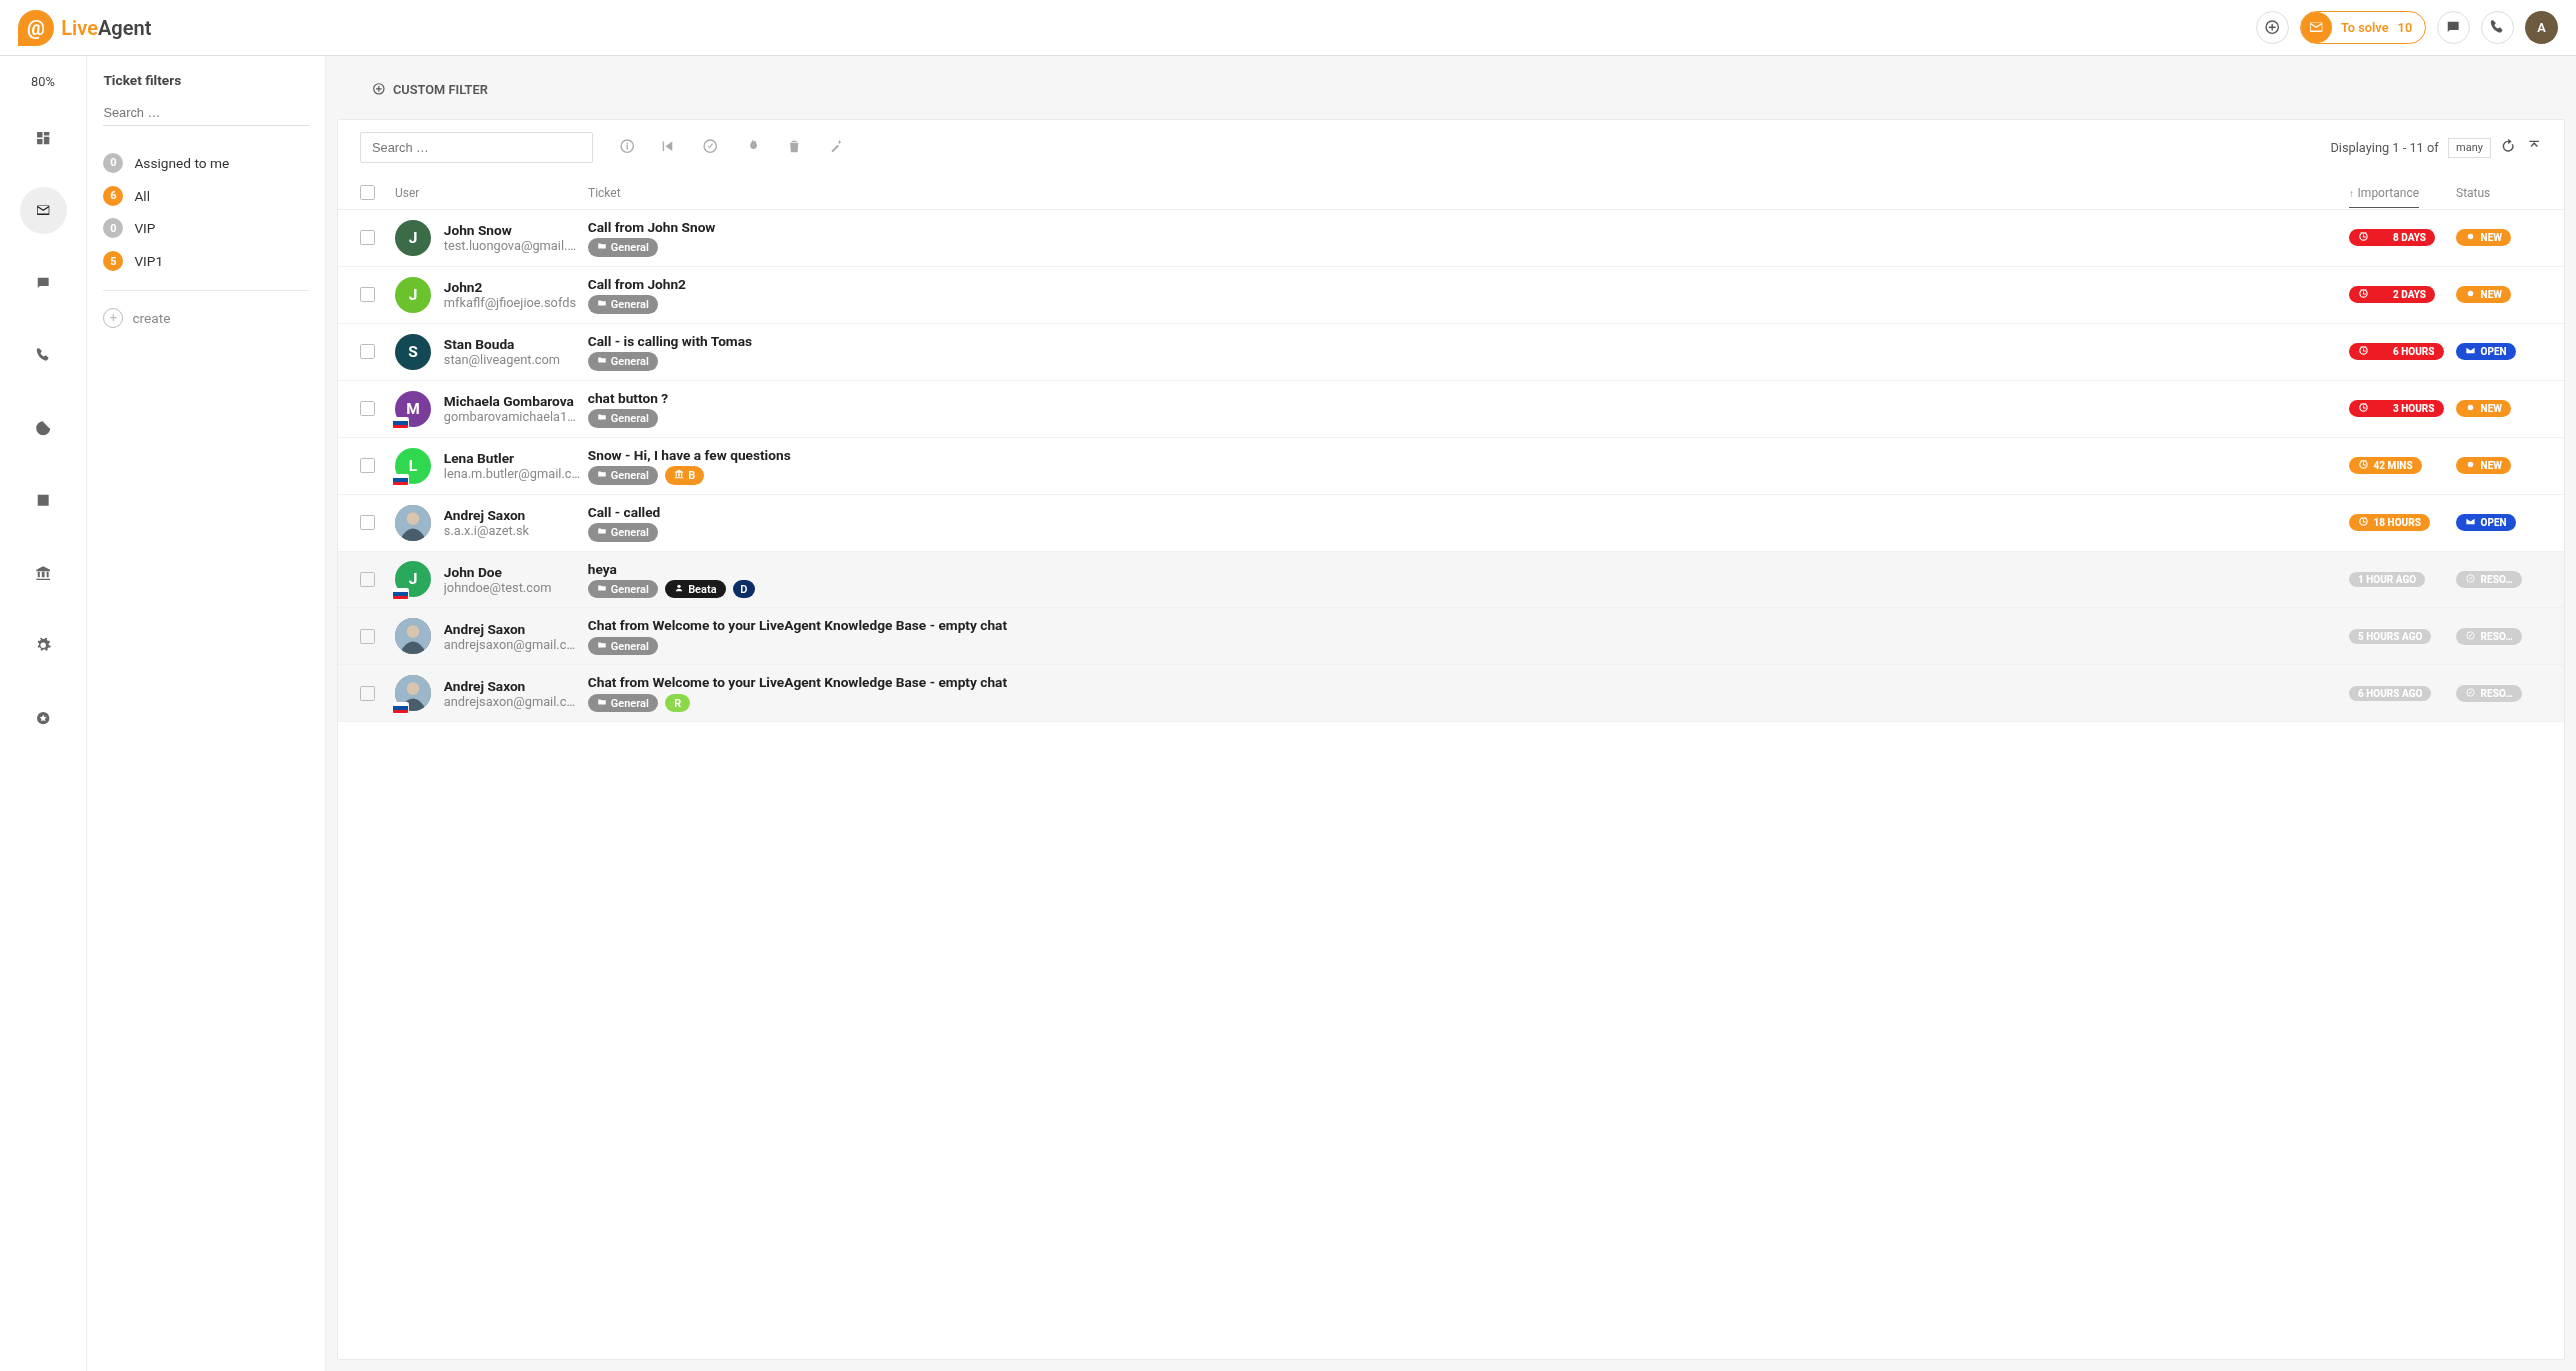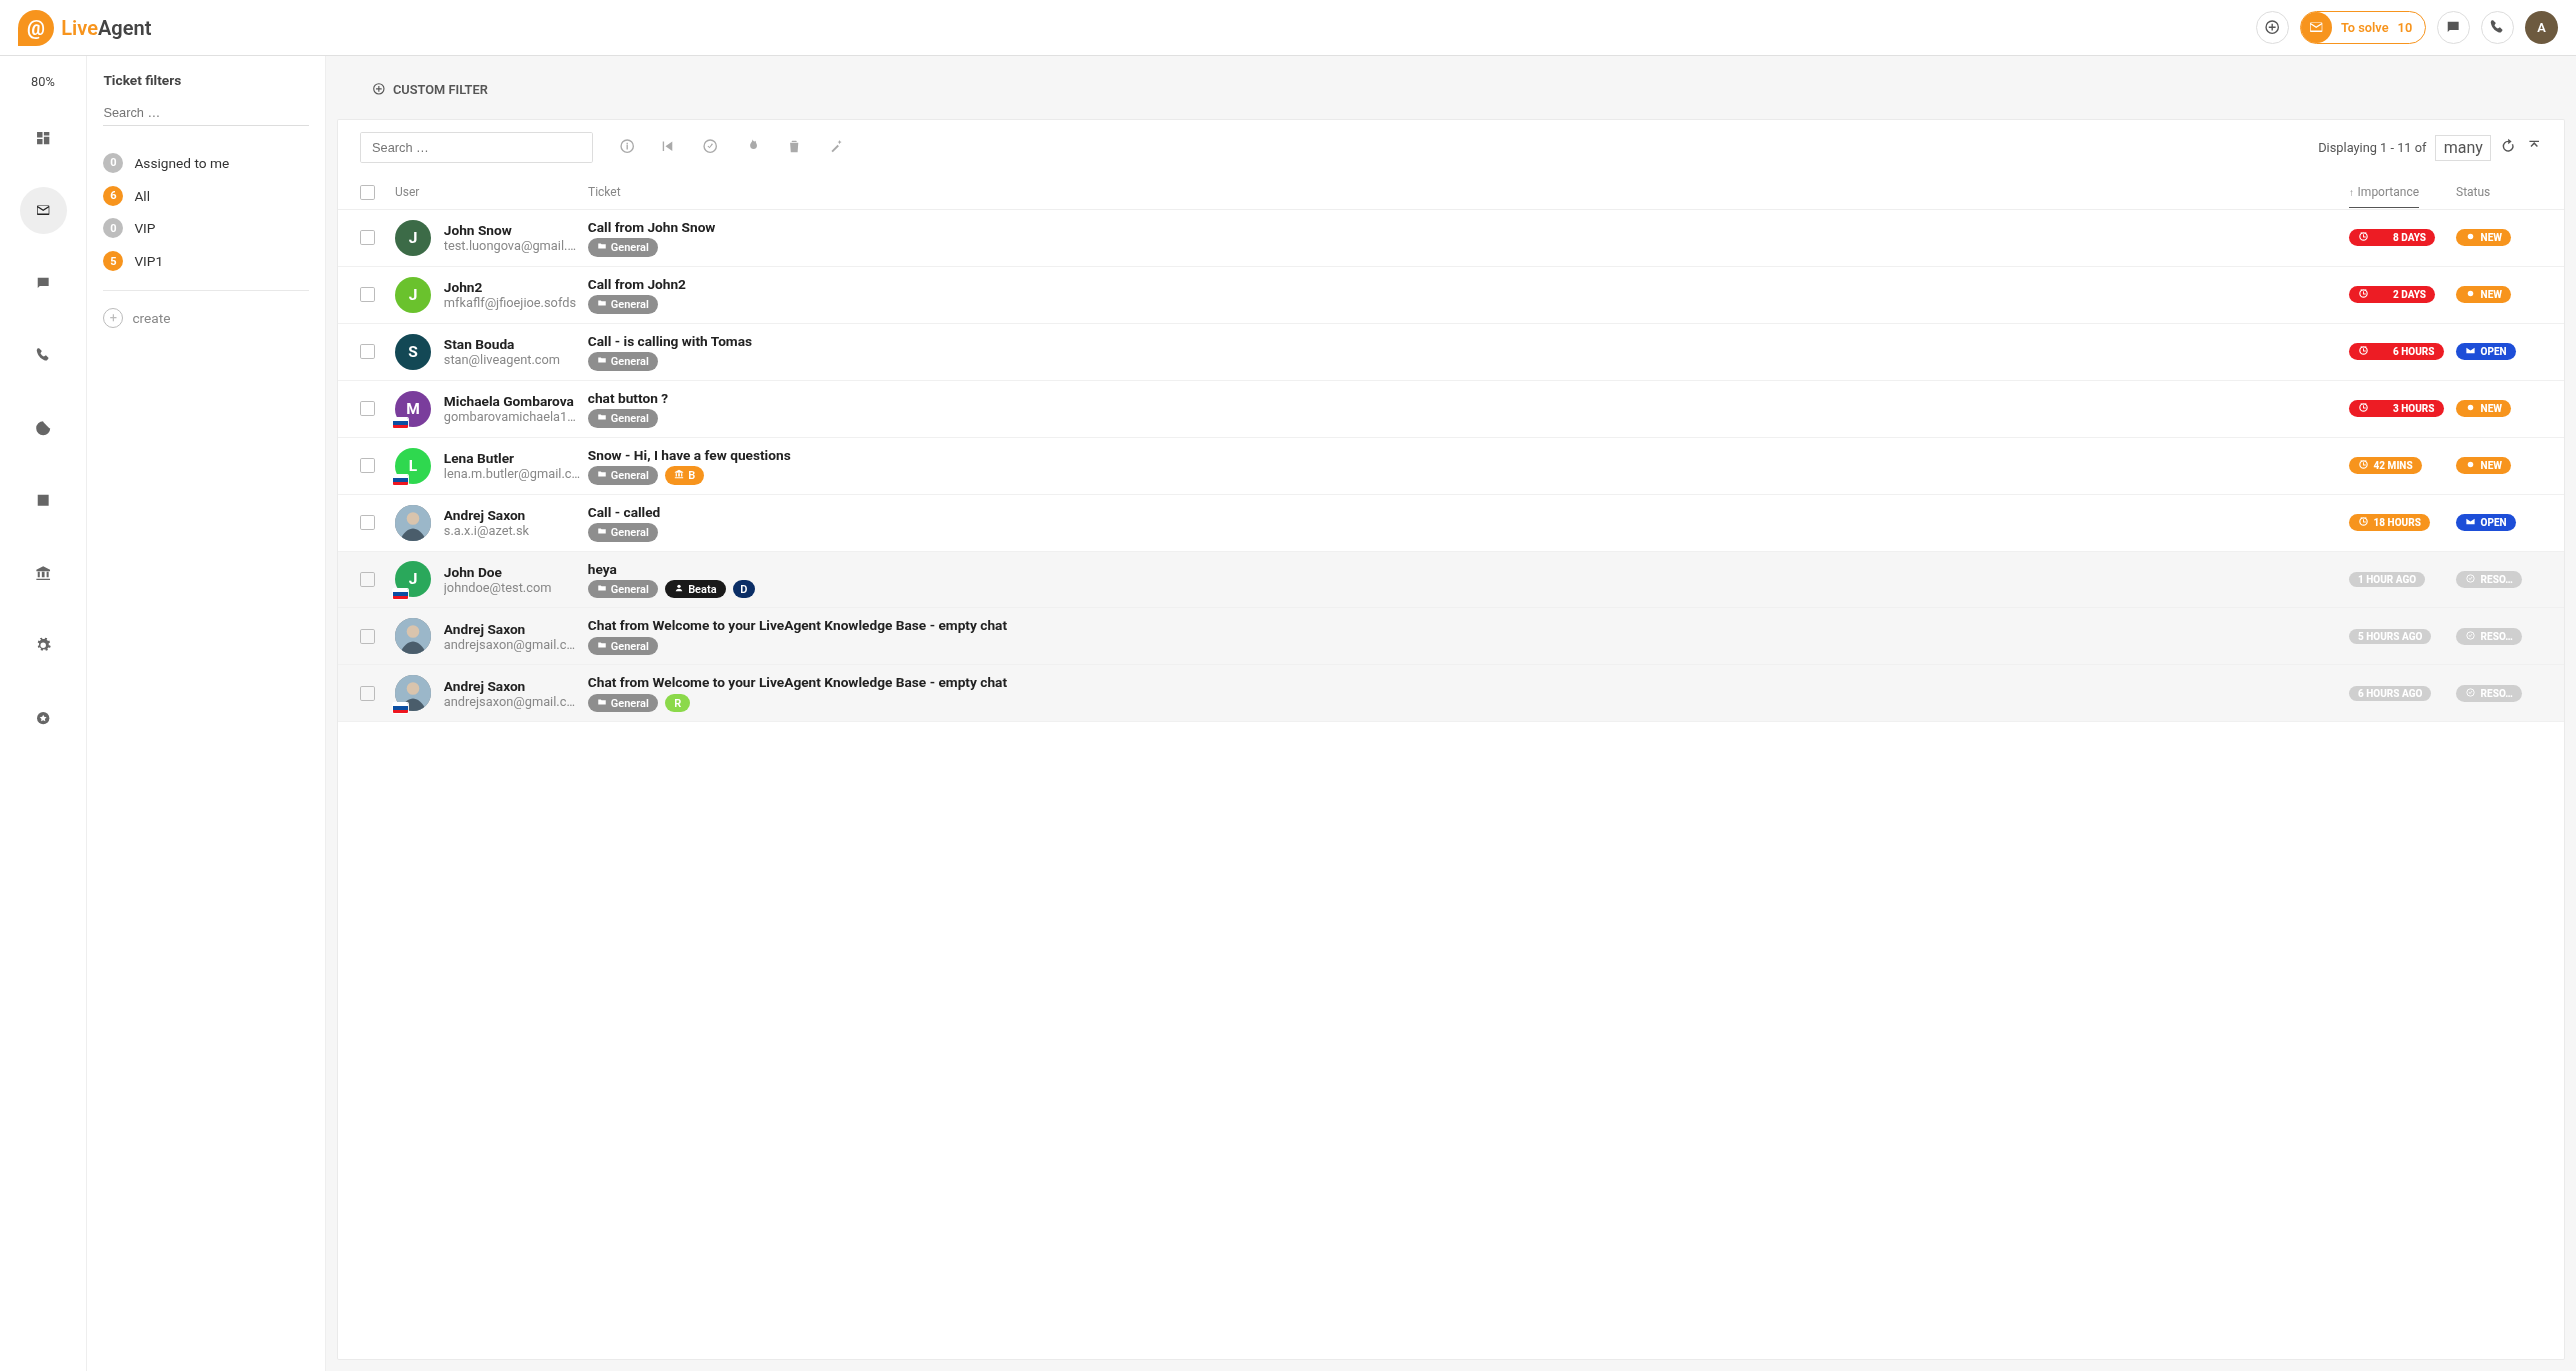--- a/index.html
+++ b/index.html
@@ -34,22 +34,22 @@
   .create-row .plus { width:20px;height:20px;border:1.8px solid #bbb;border-radius:50%; display:flex;align-items:center;justify-content:center; font-size:12.8px; color:#bbb;}
   .main { flex:1; background:#f6f6f6; display:flex; flex-direction:column; overflow:hidden;}
   .mainpad { padding: 0 11px 11px 11px; display:flex; flex-direction:column; flex:1; overflow:hidden;}
   .custom-filter { padding:25.5px 35px 22px; color:#555; font-size:12.8px; font-weight:600; display:flex;align-items:center; gap:7.3px; cursor:pointer;}
   .panel { background:#fff; border:0.9px solid #eaeaea; border-radius:1.8px; flex:1; display:flex; flex-direction:column; overflow:hidden;}
   .toolbar { display:flex; align-items:center; padding:12.8px 22px; gap:25.5px; }
   .toolbar input.search { width:233px; height:31px; border:0.9px solid #ddd; border-radius:1.8px; padding:0 11px; font-size:12.8px; outline:none;}
   .ticons { display:flex; gap:25.5px; color:#aaa; }
   .ticons span { cursor:pointer; }
   .toolbar-right { margin-left:auto; display:flex; align-items:center; gap:9px; color:#555; font-size:12.8px;}
-  .ddl { border:0.9px solid #ddd; padding:2.7px 7.3px; font-size:16px; }
-  .theadrow { display:flex; align-items:center; padding:9px 22px; color:#888; font-size:12px; border-bottom:0.9px solid #eee;}
+  .ddl { border:0.9px solid #ddd; padding:2.7px 7.3px; font-size:11px; }
+  .theadrow { display:flex; align-items:flex-end; padding:9px 22px; color:#888; font-size:12px; border-bottom:0.9px solid #eee;}
   .col-check { width:35px; display:flex;justify-content:flex-start;}
   .col-user { width:193px; }
   .col-ticket { flex:1; }
   .col-importance { width:107px; text-align:left;}
   .col-status { width:86px; text-align:left;}
   .sort-icon { font-size:10px; margin-right:3.6px;}
   .thead-underline { border-bottom: 1.8px solid #555; display:inline-block; padding-bottom:7.3px; margin-bottom:-9px;}
   .rows { flex:1; overflow-y:auto; }
   .row { display:flex; align-items:center; padding:9px 22px; border-bottom:0.9px solid #f0f0f0; background:#fff;}
   .row.muted { background:#f6f6f6; }

